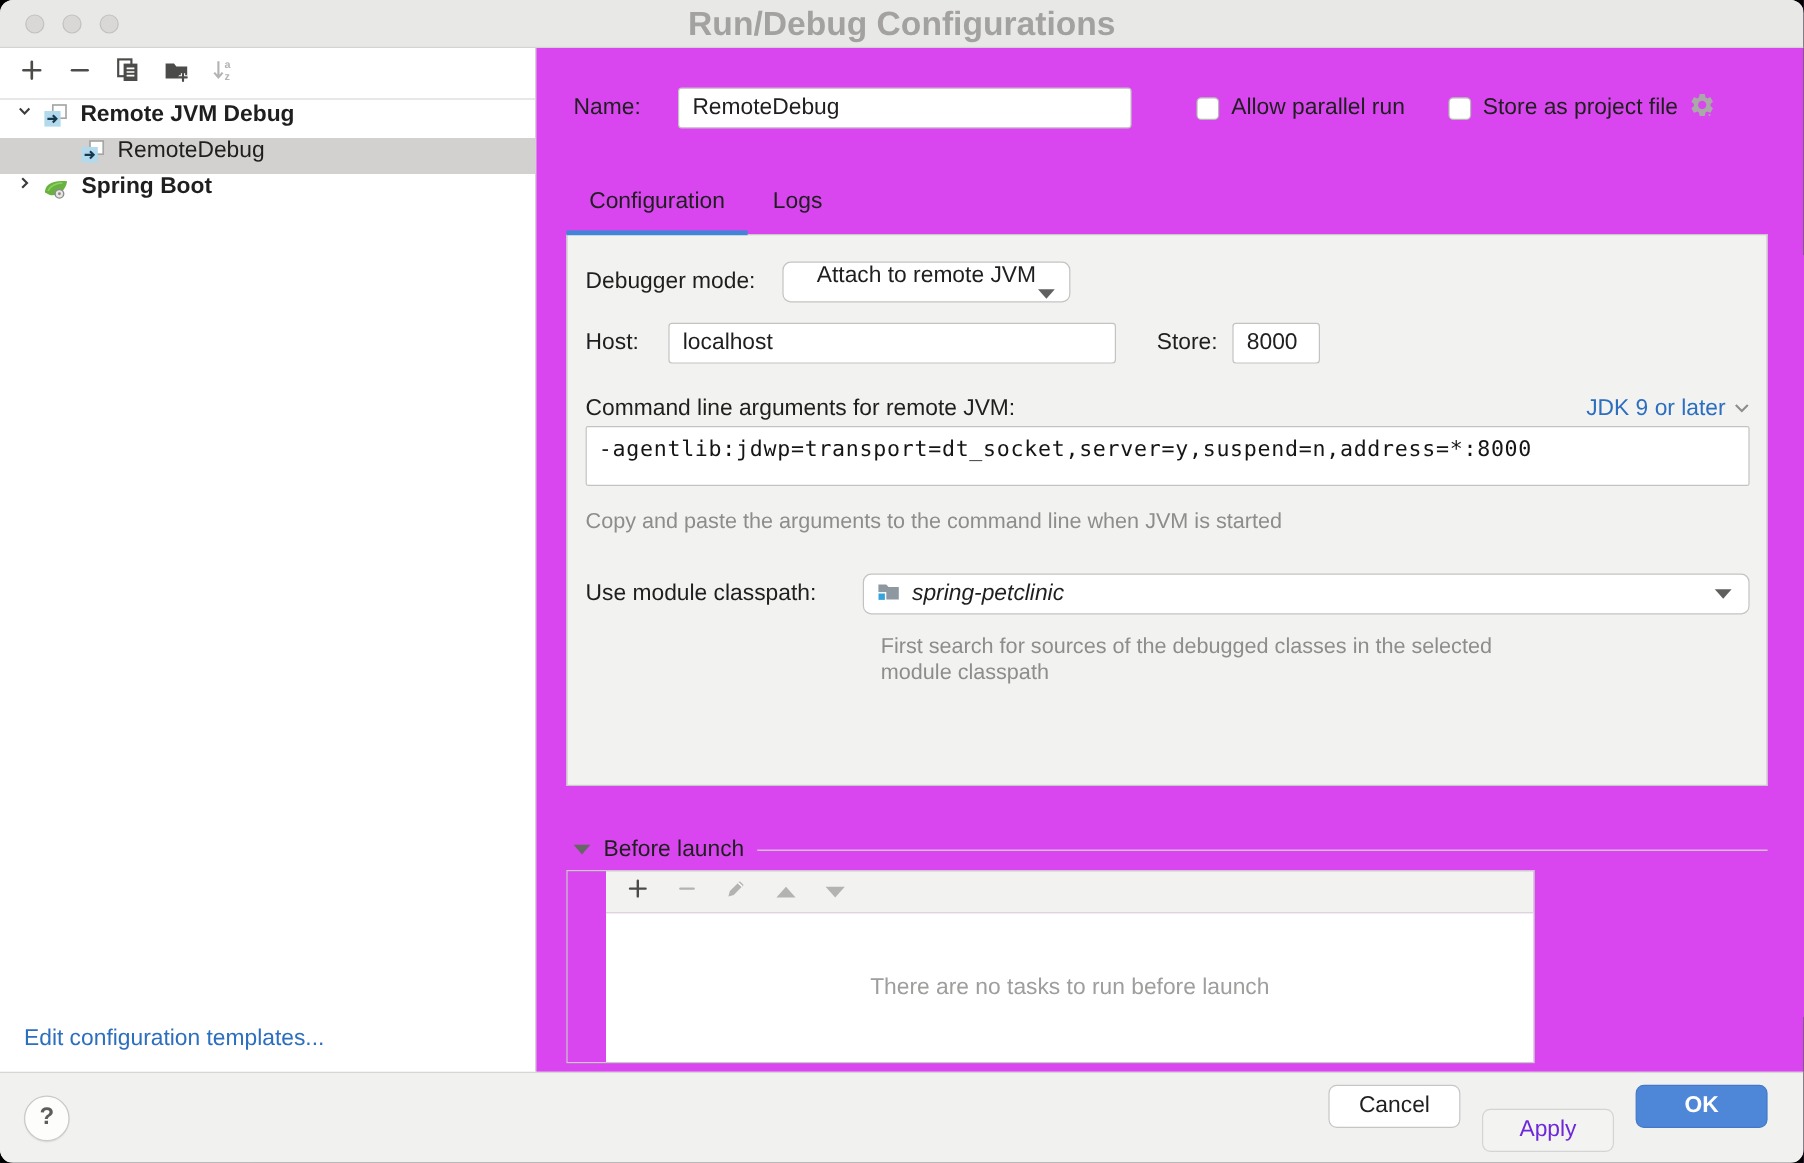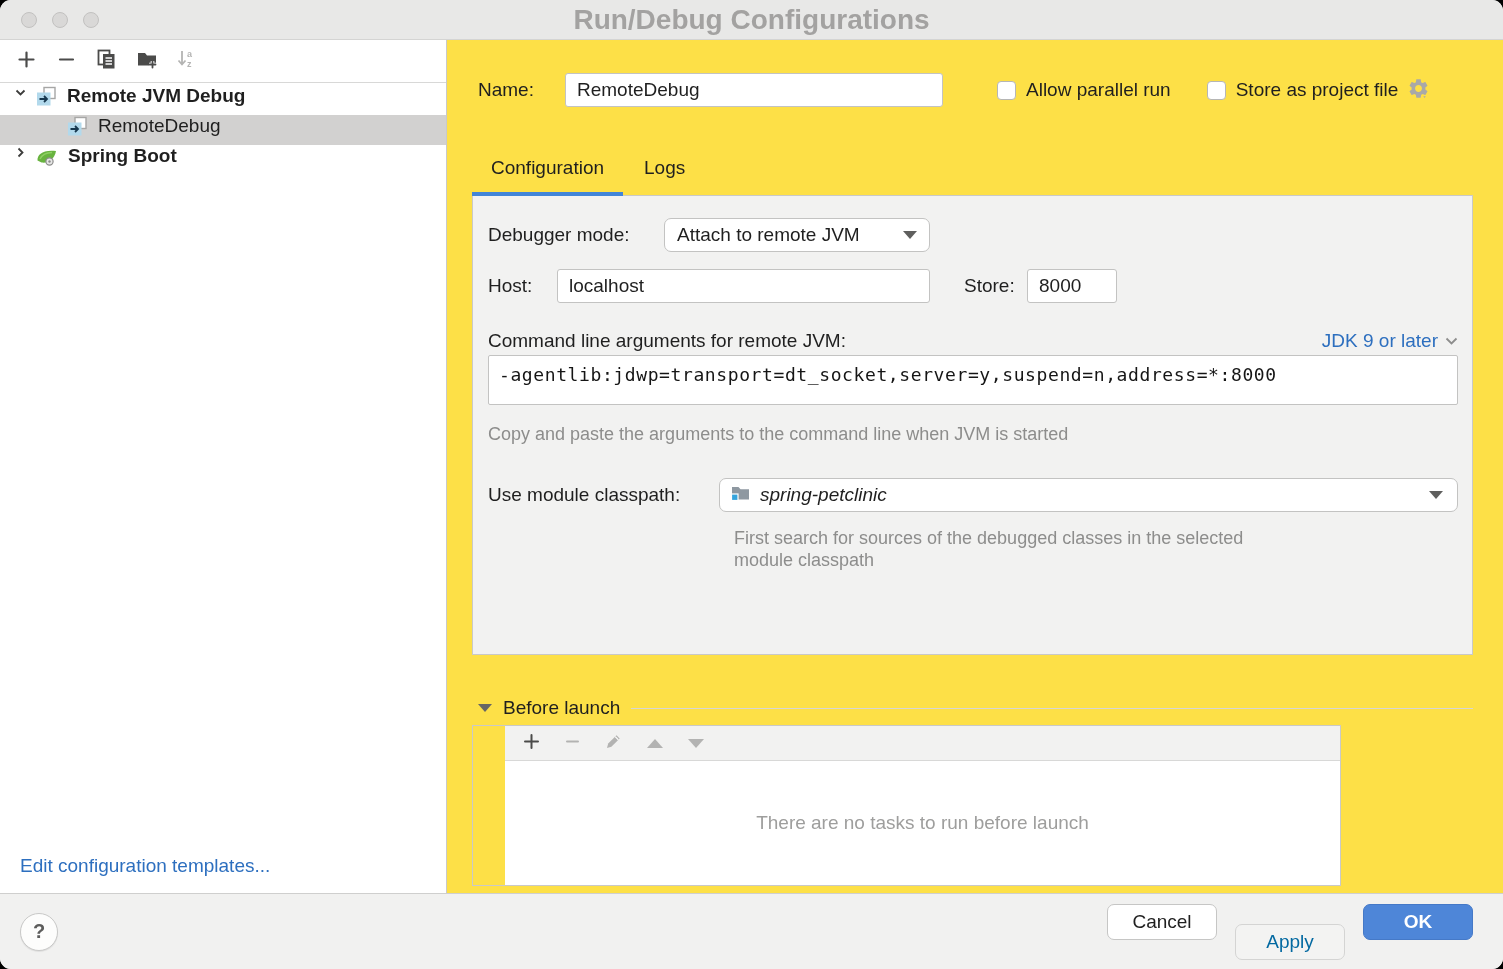--- a/index.html
+++ b/index.html
@@ -41,21 +41,21 @@
   .tree-row.bold { font-weight:bold; }
   .tree-row.selected { background:#d2d1d0; }
   .tree-row.child { padding-left:62px; }
 
   .edit-link {
     margin-top:auto; margin-left:20px; margin-bottom:16px;
     color:#2d6fbf; font-size:19px; cursor:pointer; align-self:flex-start;
   }
 
   
-  .content { flex:1; padding:0 30px 0 31px; background:#fde047; }
+  .content { flex:1; padding:0 30px 0 31px; background:#d946ef; }
 
   .name-row { margin-top:33px; display:flex; align-items:center; }
   .name-label { width:70px; font-size:19px; flex:none; }
   .field {
     height:34px; border:1px solid #c3c3c2; border-radius:3px; background:#fff;
     font-size:19px; font-family:"Liberation Sans", sans-serif; color:#1f1f1f; padding:0 11px; outline:none;
   }
   .name-input { width:378px; margin-left:17px; }
   .cb { display:flex; align-items:center; gap:10px; font-size:19px; cursor:default; }
   .cb-allow { margin-left:54px; }
@@ -79,23 +79,23 @@
   .lbl { font-size:19px; flex:none; }
   .lbl-debugger { width:162px; }
   .lbl-host { width:55px; }
   .lbl-port { width:49px; margin-left:34px; }
   .lbl-classpath { width:217px; }
 
   .select {
     height:34px; border:1px solid #c3c3c2; border-radius:7px; background:#fff;
     display:flex; align-items:center; padding:0 12px; font-size:19px; cursor:pointer;
   }
-  .select-debugger { width:266px; margin-left:14px; }
+  .select-debugger { width:240px; margin-left:2px;flex-direction:column; }
   .host-input { width:373px; margin-left:14px; }
-  .port-input { width:90px; margin-left:14px; }
+  .port-input { width:73px; margin-left:14px; }
 
   .row-host { margin-top:17px; }
 
   .cmd-label-row { margin-top:27px; display:flex; align-items:center; }
   .jdk-link { margin-left:auto; display:flex; align-items:center; gap:7px; cursor:pointer; }
   .jdk-link .txt { color:#2d6fbf; font-size:19px; }
 
   .cmd-box {
     margin-top:3px; height:50px; border:1px solid #c3c3c2; border-radius:2px; background:#fff;
     padding:8px 10px; font-family:"DejaVu Sans Mono", monospace; font-size:18px;
@@ -114,21 +114,21 @@
   .classpath-hint { margin-left:246px; margin-top:15px; width:530px; line-height:22px; }
 
   
   .bl-header { margin-top:42px; display:flex; align-items:center; font-size:19px; }
   .bl-header .tri { margin-right:11px; }
   .bl-header .hr { flex:1; height:1px; background:#d6d6d5; margin-left:11px; }
   .tri-down-dark { width:0; height:0; border-left:7px solid transparent; border-right:7px solid transparent; border-top:8px solid #666665; }
   .tri-up-gray { width:0; height:0; border-left:8px solid transparent; border-right:8px solid transparent; border-bottom:9px solid #b3b3b2; }
   .tri-down-gray { width:0; height:0; border-left:8px solid transparent; border-right:8px solid transparent; border-top:9px solid #b3b3b2; }
 
-  .bl-box { margin-left:-6px; width:869px; margin-top:6px; border:1px solid #c9c9c8;padding-left:32px; }
+  .bl-box { margin-left:-6px; width:807px; margin-top:6px; border:1px solid #c9c9c8;padding-left:32px; }
   .bl-toolbar {
     height:35px; background:#f2f2f1; border-bottom:1px solid #d8d8d7;
     display:flex; align-items:center; padding-left:13px; gap:14px;
   }
   .bl-body {
     height:124px; background:#fff; display:flex; align-items:center; justify-content:center;
     color:#9e9e9d; font-size:19px;
   }
 
   
@@ -141,21 +141,21 @@
     display:flex; align-items:center; justify-content:center;
     font-size:20px; font-weight:bold; color:#5d5d5c; cursor:pointer;
     box-shadow:0 1px 1px rgba(0,0,0,0.08);
   }
   .btn-group { margin-left:auto; display:flex; gap:18px; }
   .btn {
     height:36px; min-width:110px; border-radius:7px; font-size:19px;
     display:flex; align-items:center; justify-content:center; cursor:pointer; padding:0 18px;
   }
   .btn-cancel { background:#fff; border:1px solid #c6c6c5; color:#1f1f1f; }
-  .btn-apply { background:#f3f3f2; border:1px solid #d4d4d3; color:#0369a1;margin-top:20px; }
+  .btn-apply { background:#f3f3f2; border:1px solid #d4d4d3; color:#6d28d9;margin-top:20px; }
   .btn-ok { background:#4e86d8; border:1px solid #4579c7; color:#fff; font-weight:bold; }
 
   .caret-down { width:0; height:0; border-left:7px solid transparent; border-right:7px solid transparent; border-top:8px solid #5f5f5e; margin-left:auto; }
 </style>
 </head>
 <body>
 
 <div class="window">
 
   <div class="titlebar">

